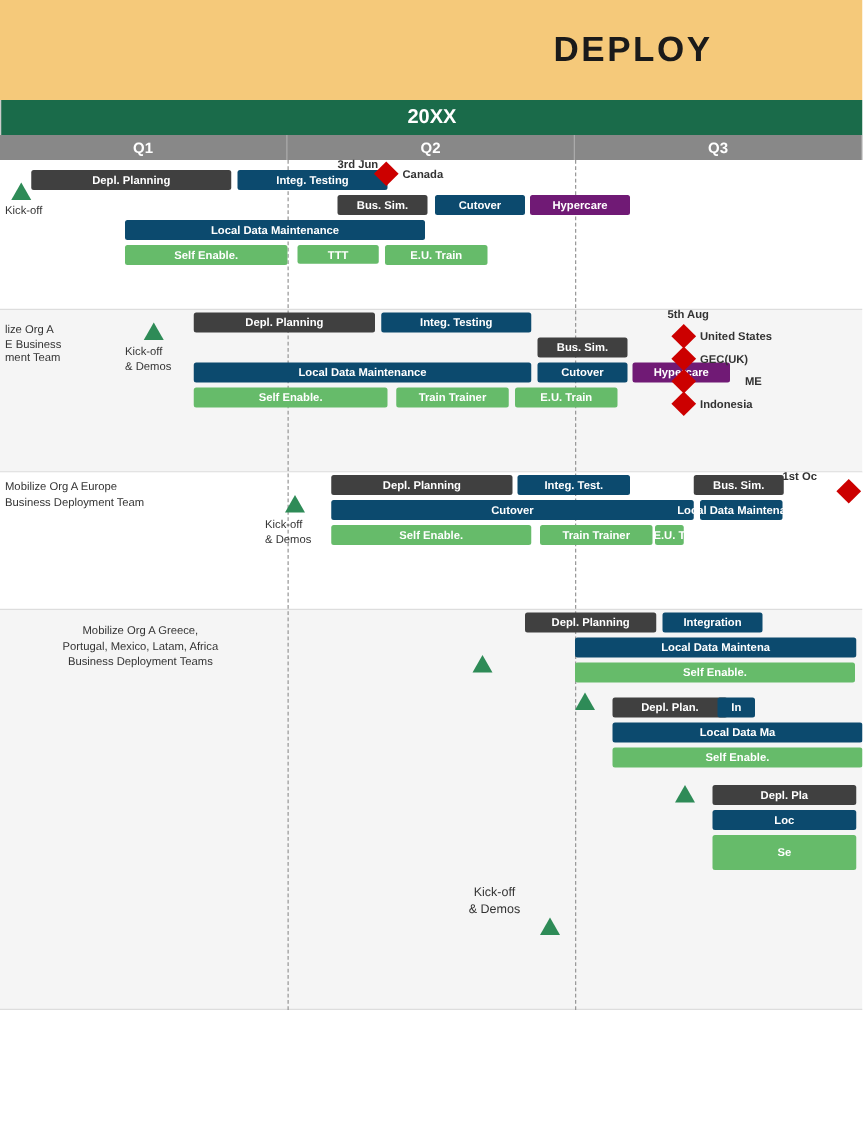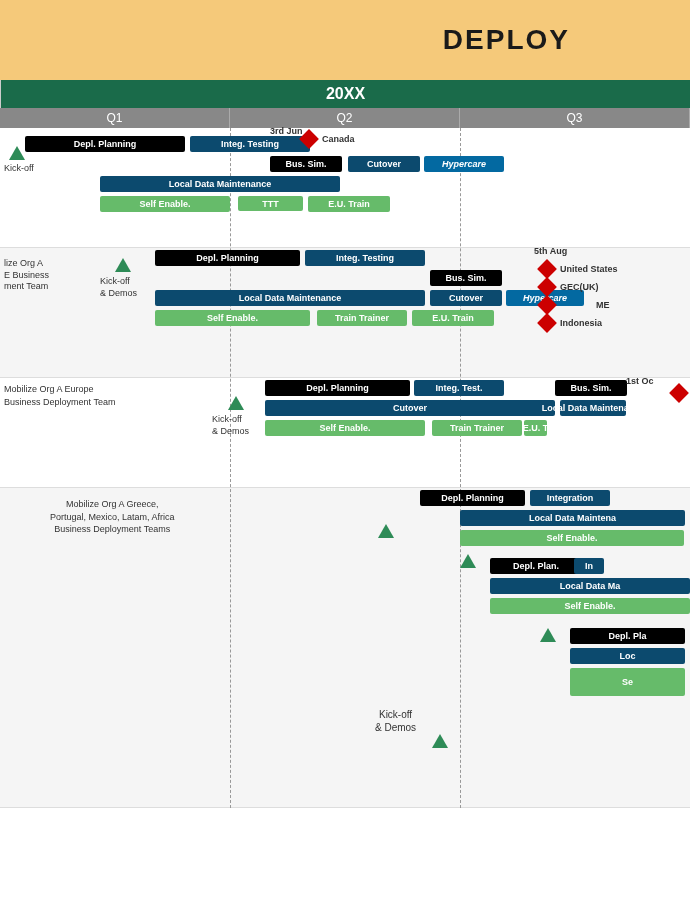--- a/index.html
+++ b/index.html
@@ -36,21 +36,21 @@
       padding: 5px 0;
       border-left: 1px solid #ccc;
     }
 
     
     .quarter-header-row {
       display: flex;
       background: #888;
       color: #fff;
       font-size: 12px;
-      font-weight: normal;
+      font-weight: bold;
     }
     .q-cell {
       flex: 1;
       text-align: center;
       padding: 3px 0;
       border-right: 1px solid #aaa;
     }
 
     
     .v-line {
@@ -79,23 +79,23 @@
       border-radius: 2px;
       display: flex;
       align-items: center;
       justify-content: center;
       font-size: 9px;
       color: #fff;
       font-weight: bold;
       z-index: 3;
       white-space: nowrap;
     }
-    .bar-dark-green { background: #000000; }
+    .bar-dark-green { background: #404040; }
     .bar-mid-green { background: #0c4a6e; }
-    .bar-light-green { background: #0369a1; font-style: italic; }
+    .bar-light-green { background: #701a75; }
     .bar-bright-green { background: #66bb6a; }
 
     
     .diamond {
       position: absolute;
       width: 14px;
       height: 14px;
       background: #cc0000;
       transform: rotate(45deg);
       z-index: 4;

